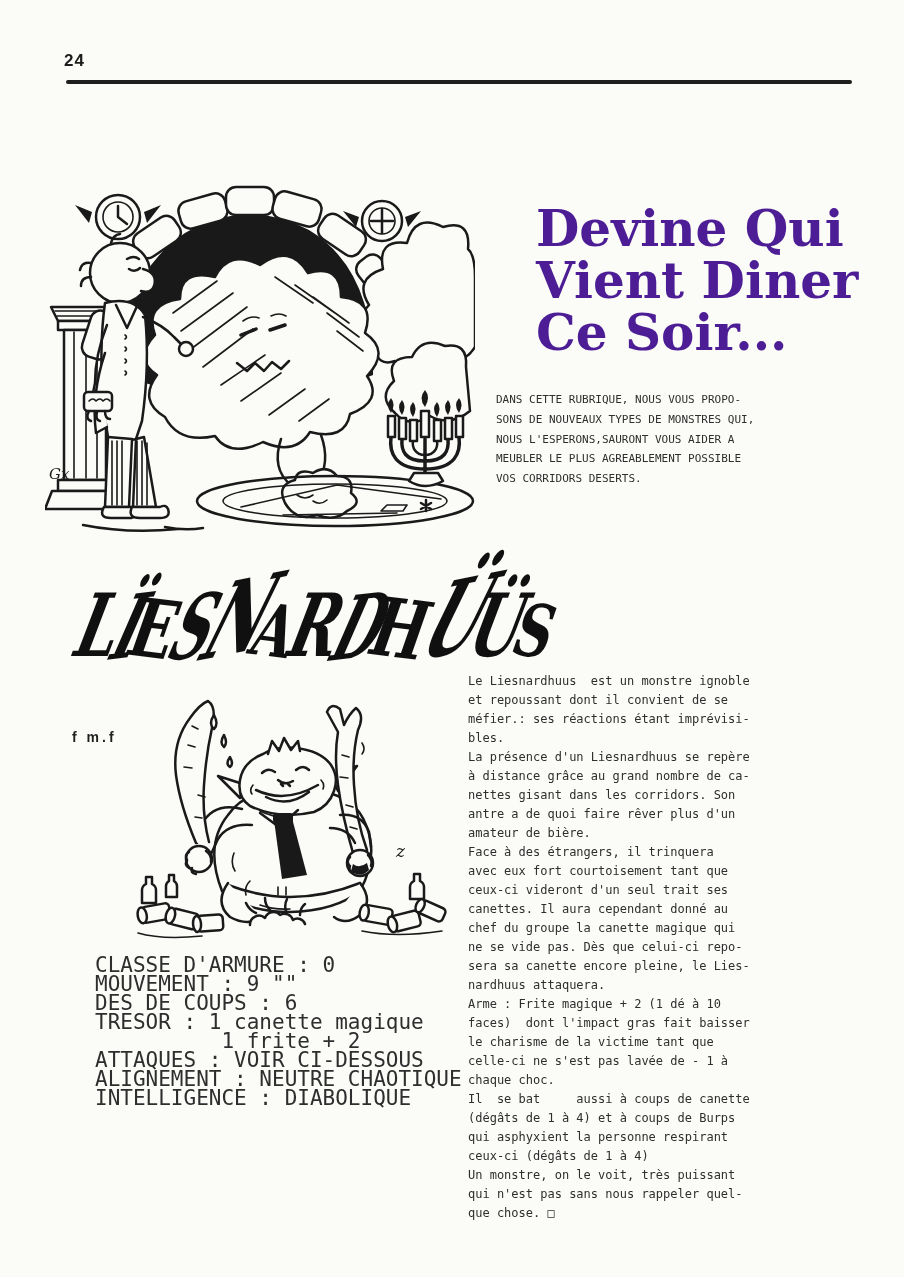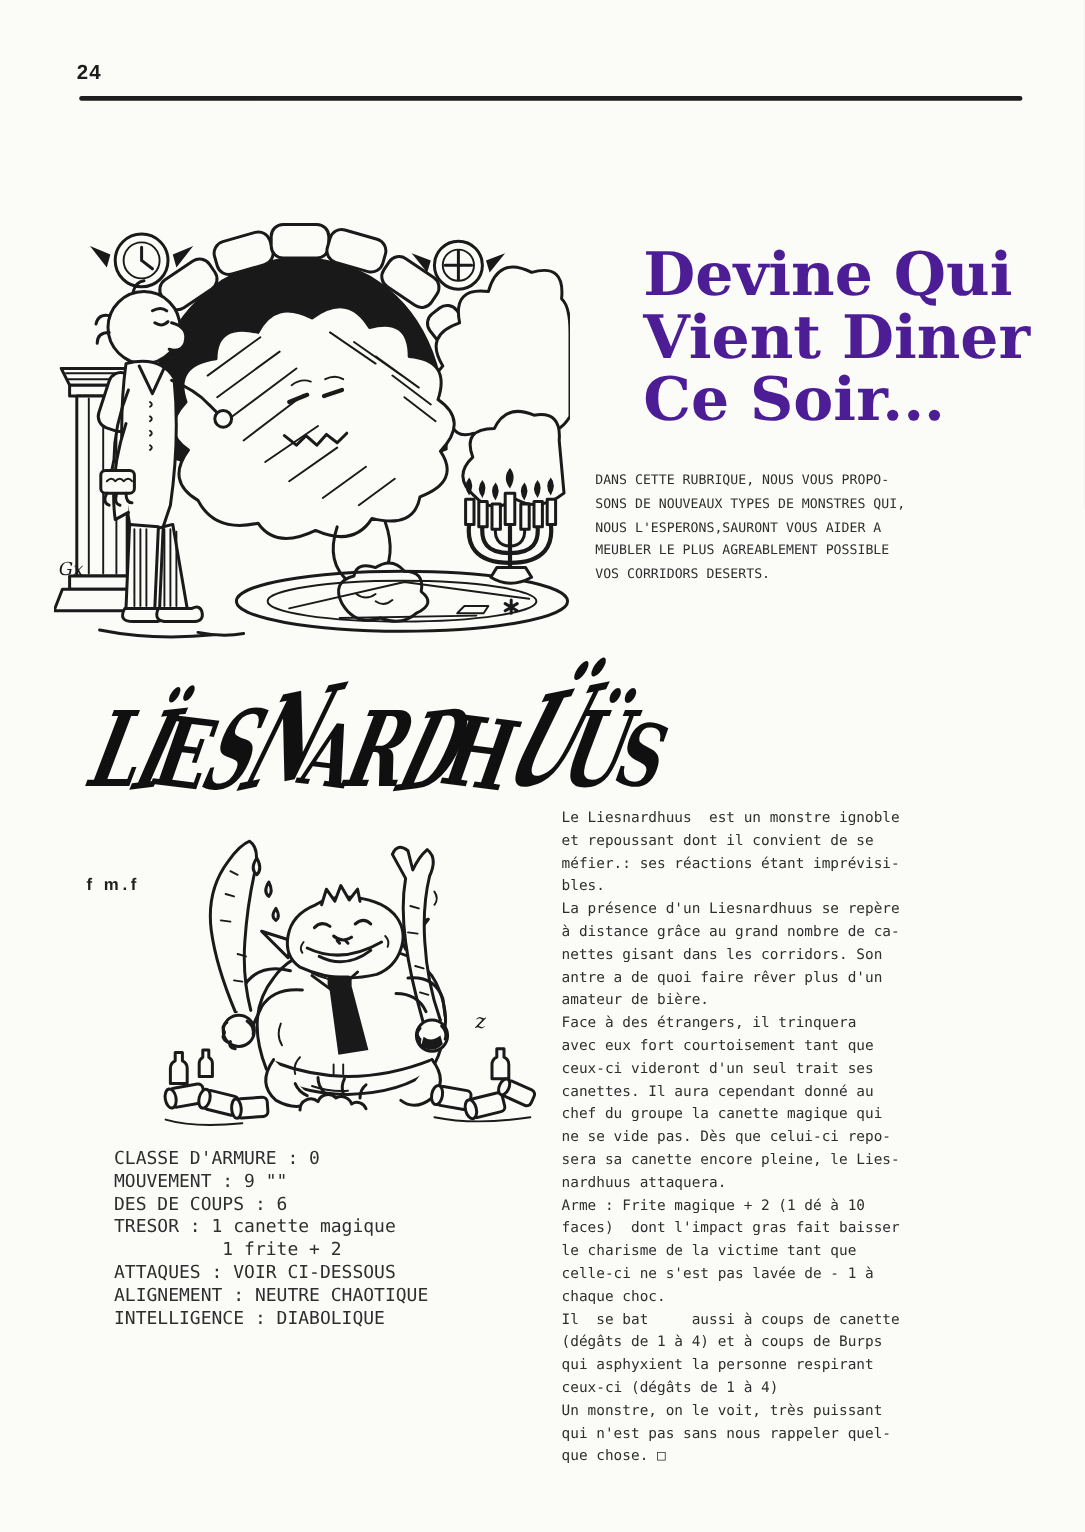--- a/index.html
+++ b/index.html
@@ -43,21 +43,21 @@
   .monster-title span:nth-child(2n){transform:skewX(-20deg) scaleY(1.72) rotate(-4deg) translateY(3px);font-size:.9em;}
   .monster-title span:nth-child(3n){transform:skewX(-8deg) scaleY(1.38) rotate(5deg);}
   .monster-title span:nth-child(5n){transform:skewX(-24deg) scaleY(1.8) rotate(-7deg);font-size:1.04em;}
   .artist-credit{
     position:absolute;left:72px;top:729px;
     font-family:"Liberation Sans",sans-serif;font-weight:bold;
     font-size:14px;letter-spacing:3px;color:#1f1f1f;
   }
   .stats{
     position:absolute;left:95px;top:956px;margin:0;white-space:pre;
-    font-size:15px;line-height:19px;color:#2e2e2e;
+    font-size:21px;line-height:19px;color:#2e2e2e;
   }
   .desc{
     position:absolute;left:468px;top:672px;margin:0;white-space:pre;
     font-size:12px;line-height:19px;color:#2e2e2e;
   }
   svg .ink{stroke:#1a1a1a;fill:none;stroke-width:2.5;stroke-linecap:round;stroke-linejoin:round;}
   svg .paper{fill:#fbfbf8;}
   svg .solid{fill:#191919;stroke:none;}
   svg .thin{stroke-width:1.6;}
   svg .thick{stroke-width:3.5;}

